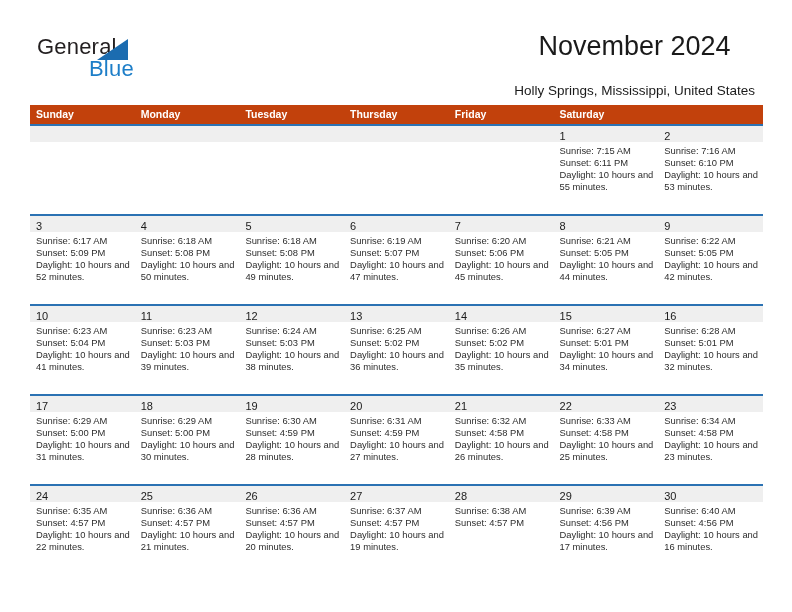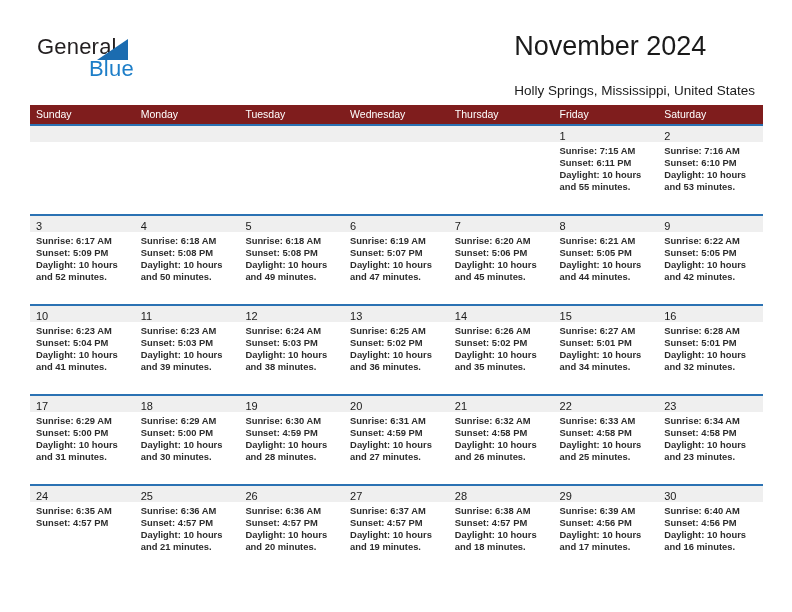--- a/index.html
+++ b/index.html
@@ -61,21 +61,21 @@
     font-size: 22px;
     letter-spacing: 0.2px;
     color: #1d7ec8;
     line-height: 26px;
     text-align: center;
   }
   .title-block {
     position: absolute;
     right: 37px;
     top: 30px;
-    text-align: left;
+    text-align: center;
   }
   .cal-title {
     font-size: 27px;
     font-weight: normal;
     color: #1a1a1a;
     line-height: 33px;
     white-space: nowrap;
   }
   .cal-location {
     margin-top: 19px;
@@ -87,22 +87,23 @@
 
   
   .calendar {
     position: absolute;
     left: 30px;
     top: 105px;
     width: 733px;
   }
   .dow-row {
     display: flex;
-    background: #7f1d1d;
+    background: #c2410c;
     height: 19px;
+    font-weight: bold;
   }
   .dow {
     flex: 0 0 104.71px;
     width: 104.71px;
     box-sizing: border-box;
     padding-left: 6px;
     font-size: 10.5px;
     color: #ffffff;
     line-height: 19px;
     white-space: nowrap;
@@ -128,21 +129,20 @@
     padding-left: 6px;
     box-sizing: border-box;
   }
   .daynum {
     font-size: 11px;
     color: #1a1a1a;
     line-height: 16px;
   }
   .cell-body {
     padding: 3px 4px 0 6px;
-    font-weight: bold;
   }
   .cell-line {
     font-size: 9.4px;
     color: #2d2d2d;
     line-height: 12.1px;
     white-space: nowrap;
   }
   .cell-line.wrap {
     white-space: normal;
   }
@@ -166,21 +166,20 @@
     </div>
 
   </div>
 
   <div class="calendar">
 
     <div class="dow-row">
       <div class="dow">Sunday</div>
       <div class="dow">Monday</div>
       <div class="dow">Tuesday</div>
-      <div class="dow">Wednesday</div>
       <div class="dow">Thursday</div>
       <div class="dow">Friday</div>
       <div class="dow">Saturday</div>
     </div>
 
     <div id="weeks-container">
         <div class="week">
           <div class="cell empty">
             <div class="daynum-band"><span class="daynum"></span></div>
           </div>
@@ -386,20 +385,21 @@
               <div class="cell-line wrap">Daylight: 10 hours and 23 minutes.</div>
             </div>
           </div>
         </div>
         <div class="week">
           <div class="cell">
             <div class="daynum-band"><span class="daynum">24</span></div>
             <div class="cell-body">
               <div class="cell-line">Sunrise: 6:35 AM</div>
               <div class="cell-line">Sunset: 4:57 PM</div>
+              <div class="cell-line wrap">Daylight: 10 hours and 22 minutes.</div>
             </div>
           </div>
           <div class="cell">
             <div class="daynum-band"><span class="daynum">25</span></div>
             <div class="cell-body">
               <div class="cell-line">Sunrise: 6:36 AM</div>
               <div class="cell-line">Sunset: 4:57 PM</div>
               <div class="cell-line wrap">Daylight: 10 hours and 21 minutes.</div>
             </div>
           </div>
@@ -417,21 +417,20 @@
               <div class="cell-line">Sunrise: 6:37 AM</div>
               <div class="cell-line">Sunset: 4:57 PM</div>
               <div class="cell-line wrap">Daylight: 10 hours and 19 minutes.</div>
             </div>
           </div>
           <div class="cell">
             <div class="daynum-band"><span class="daynum">28</span></div>
             <div class="cell-body">
               <div class="cell-line">Sunrise: 6:38 AM</div>
               <div class="cell-line">Sunset: 4:57 PM</div>
-              <div class="cell-line wrap">Daylight: 10 hours and 18 minutes.</div>
             </div>
           </div>
           <div class="cell">
             <div class="daynum-band"><span class="daynum">29</span></div>
             <div class="cell-body">
               <div class="cell-line">Sunrise: 6:39 AM</div>
               <div class="cell-line">Sunset: 4:56 PM</div>
               <div class="cell-line wrap">Daylight: 10 hours and 17 minutes.</div>
             </div>
           </div>

